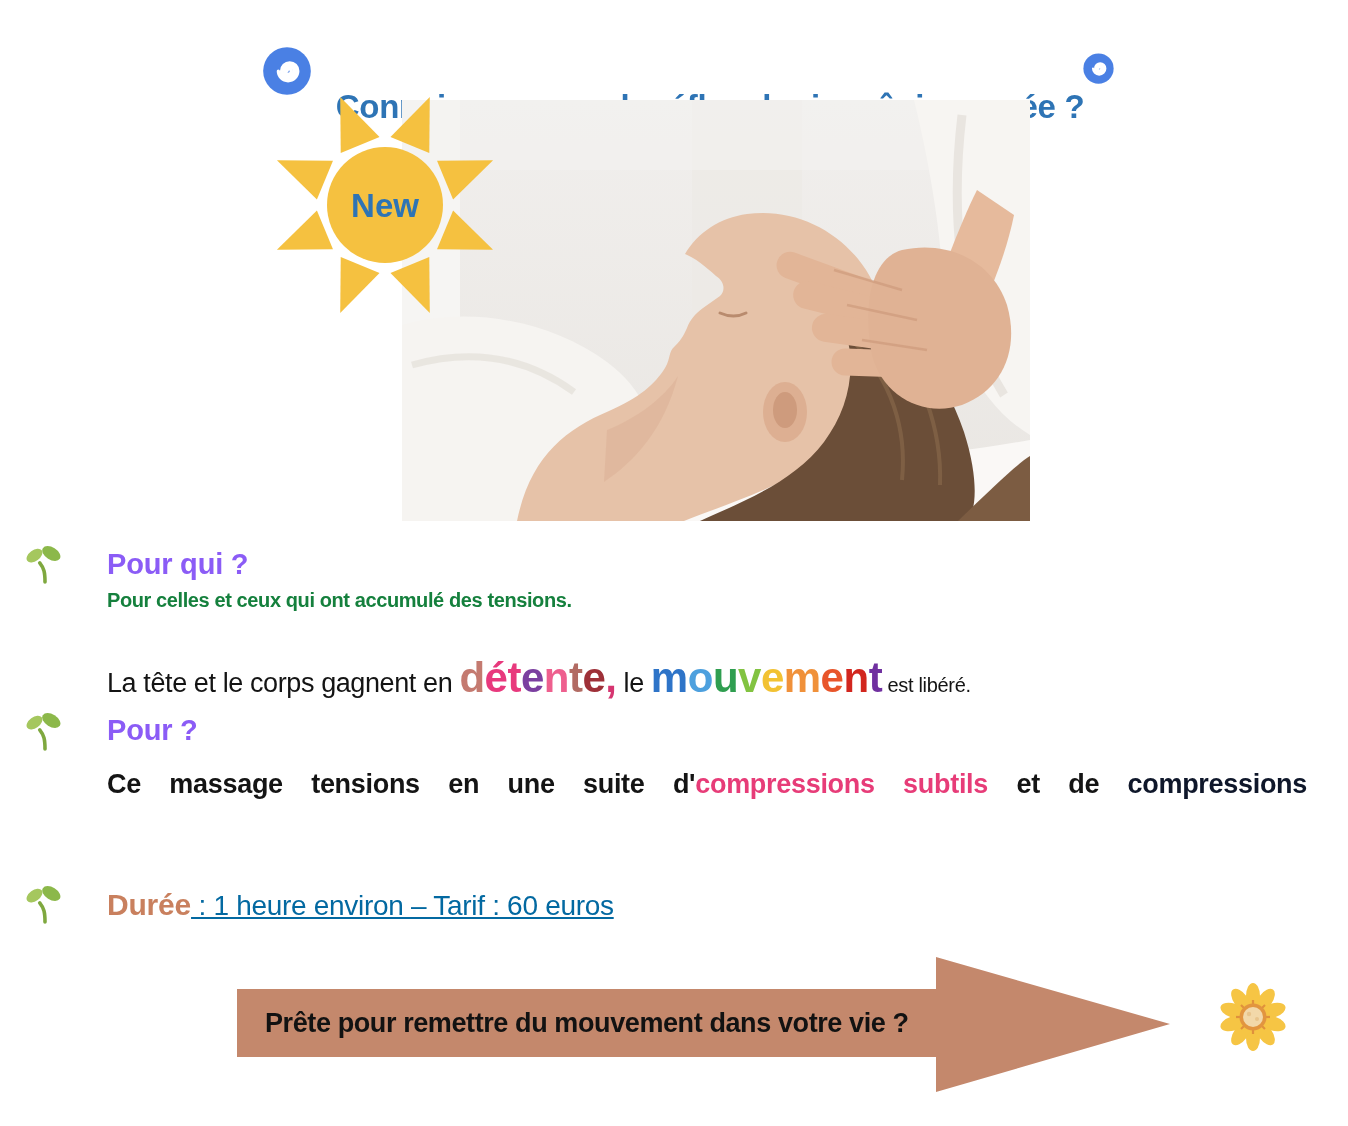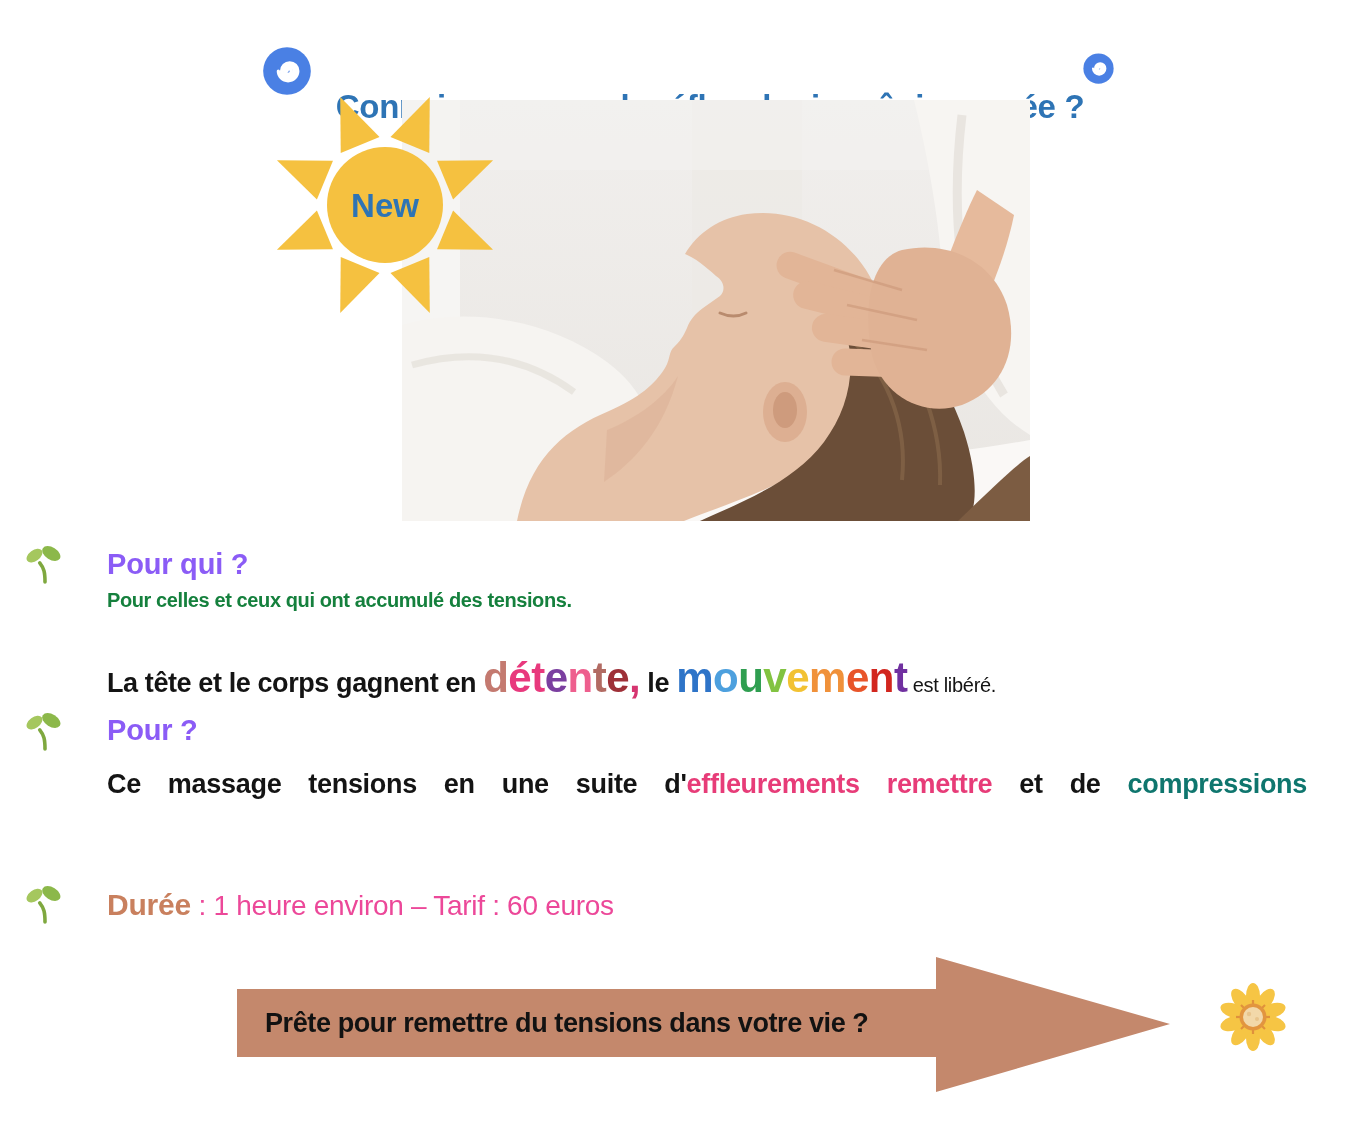--- a/index.html
+++ b/index.html
@@ -39,34 +39,34 @@
   .sprout-3{left:25px;top:883px;}
 
   .h-coral{font-size:29px;font-weight:700;color:#8b5cf6;letter-spacing:-0.2px;}
   .h-pourqui{left:107px;top:548px;}
   .h-quoi{left:107px;top:714px;}
 
   .p-bold{font-size:20px;font-weight:700;color:#15803d;letter-spacing:-0.4px;}
   .p-pourqui{left:107px;top:589px;white-space:nowrap;}
 
   .line-movement{left:107px;top:648px;white-space:nowrap;line-height:60px;}
-  .line-movement .normal{font-size:27px;font-weight:700;letter-spacing:-0.4px;margin-top:38px;}
+  .line-movement .normal{font-size:27px;font-weight:400;letter-spacing:-0.4px;margin-top:38px;}
   .line-movement .bigword{font-size:42px;font-weight:700;letter-spacing:-0.5px;}
   .line-movement .tail{font-size:20px;font-weight:400;letter-spacing:-0.3px;}
 
   .p-quoi{left:107px;top:760px;width:1200px;font-size:27px;font-weight:700;
           letter-spacing:-0.3px;line-height:49px;color:#141414;}
   .p-quoi .jline{text-align:justify;text-align-last:justify;}
   .p-quoi .pink{color:#E73C78;}
-  .p-quoi .orange{color:#0f766e;}
+  .p-quoi .orange{color:#0f172a;}
   .p-quoi .mid{font-weight:400;}
 
   .line-duree{left:107px;top:888px;white-space:nowrap;}
   .line-duree .lbl{font-size:30px;font-weight:700;color:#C9805E;letter-spacing:-0.2px;}
-  .line-duree .val{font-size:28px;font-weight:400;color:#ec4899;letter-spacing:-0.3px;}
+  .line-duree .val{font-size:28px;font-weight:400;color:#0369a1;letter-spacing:-0.3px;text-decoration:underline;}
 
   
   .arrow{left:237px;top:955px;width:935px;height:137px;background:#C4886C;
     clip-path:polygon(0px 34px,699px 34px,699px 2px,933px 69px,699px 137px,699px 102px,0px 102px);
   }
   .arrow-label{position:absolute;left:28px;top:34px;height:68px;display:flex;
     align-items:center;font-size:27px;font-weight:700;color:#121212;
     letter-spacing:-0.4px;white-space:nowrap;}
 
   .flower{left:1216px;top:980px;width:74px;height:74px;}
@@ -184,34 +184,34 @@
 </div>
 
 <svg class="abs sprout sprout-2" viewBox="0 0 38 38" aria-hidden="true">
   <path d="M19,36 C19,27 18,23 14,18" stroke="#7FA83F" stroke-width="3.4" fill="none" stroke-linecap="round"></path>
   <ellipse cx="9" cy="11" rx="8.5" ry="5.2" transform="rotate(-36 9 11)" fill="#A5C75E"></ellipse>
   <ellipse cx="25" cy="9" rx="9.5" ry="5.8" transform="rotate(32 25 9)" fill="#8CB84A"></ellipse>
 </svg>
 <div class="abs h-coral h-quoi">Pour ?</div>
 
 <div class="abs p-quoi">
-  <div class="jline"><span>Ce massage tensions en une suite d'</span><span class="pink">effleurements remettre</span><span> et de </span><span class="orange">compressions</span></div>
+  <div class="jline"><span>Ce massage tensions en une suite d'</span><span class="pink">compressions subtils</span><span> et de </span><span class="orange">compressions</span></div>
 </div>
 
 <svg class="abs sprout sprout-3" viewBox="0 0 38 38" aria-hidden="true">
   <path d="M19,36 C19,27 18,23 14,18" stroke="#7FA83F" stroke-width="3.4" fill="none" stroke-linecap="round"></path>
   <ellipse cx="9" cy="11" rx="8.5" ry="5.2" transform="rotate(-36 9 11)" fill="#A5C75E"></ellipse>
   <ellipse cx="25" cy="9" rx="9.5" ry="5.8" transform="rotate(32 25 9)" fill="#8CB84A"></ellipse>
 </svg>
 <div class="abs line-duree">
   <span class="lbl">Durée</span><span class="val"> : 1 heure environ – Tarif : 60 euros</span>
 </div>
 
 <div class="abs arrow">
-  <div class="arrow-label">Prête pour remettre du tensions dans votre vie ?</div>
+  <div class="arrow-label">Prête pour remettre du mouvement dans votre vie ?</div>
 </div>
 
 <svg class="abs flower" viewBox="0 0 74 74" aria-hidden="true">
   <g fill="#F6C544">
     <ellipse cx="37" cy="16" rx="7" ry="13" transform="rotate(0 37 37)"></ellipse>
     <ellipse cx="37" cy="16" rx="7" ry="13" transform="rotate(36 37 37)"></ellipse>
     <ellipse cx="37" cy="16" rx="7" ry="13" transform="rotate(72 37 37)"></ellipse>
     <ellipse cx="37" cy="16" rx="7" ry="13" transform="rotate(108 37 37)"></ellipse>
     <ellipse cx="37" cy="16" rx="7" ry="13" transform="rotate(144 37 37)"></ellipse>
     <ellipse cx="37" cy="16" rx="7" ry="13" transform="rotate(180 37 37)"></ellipse>

